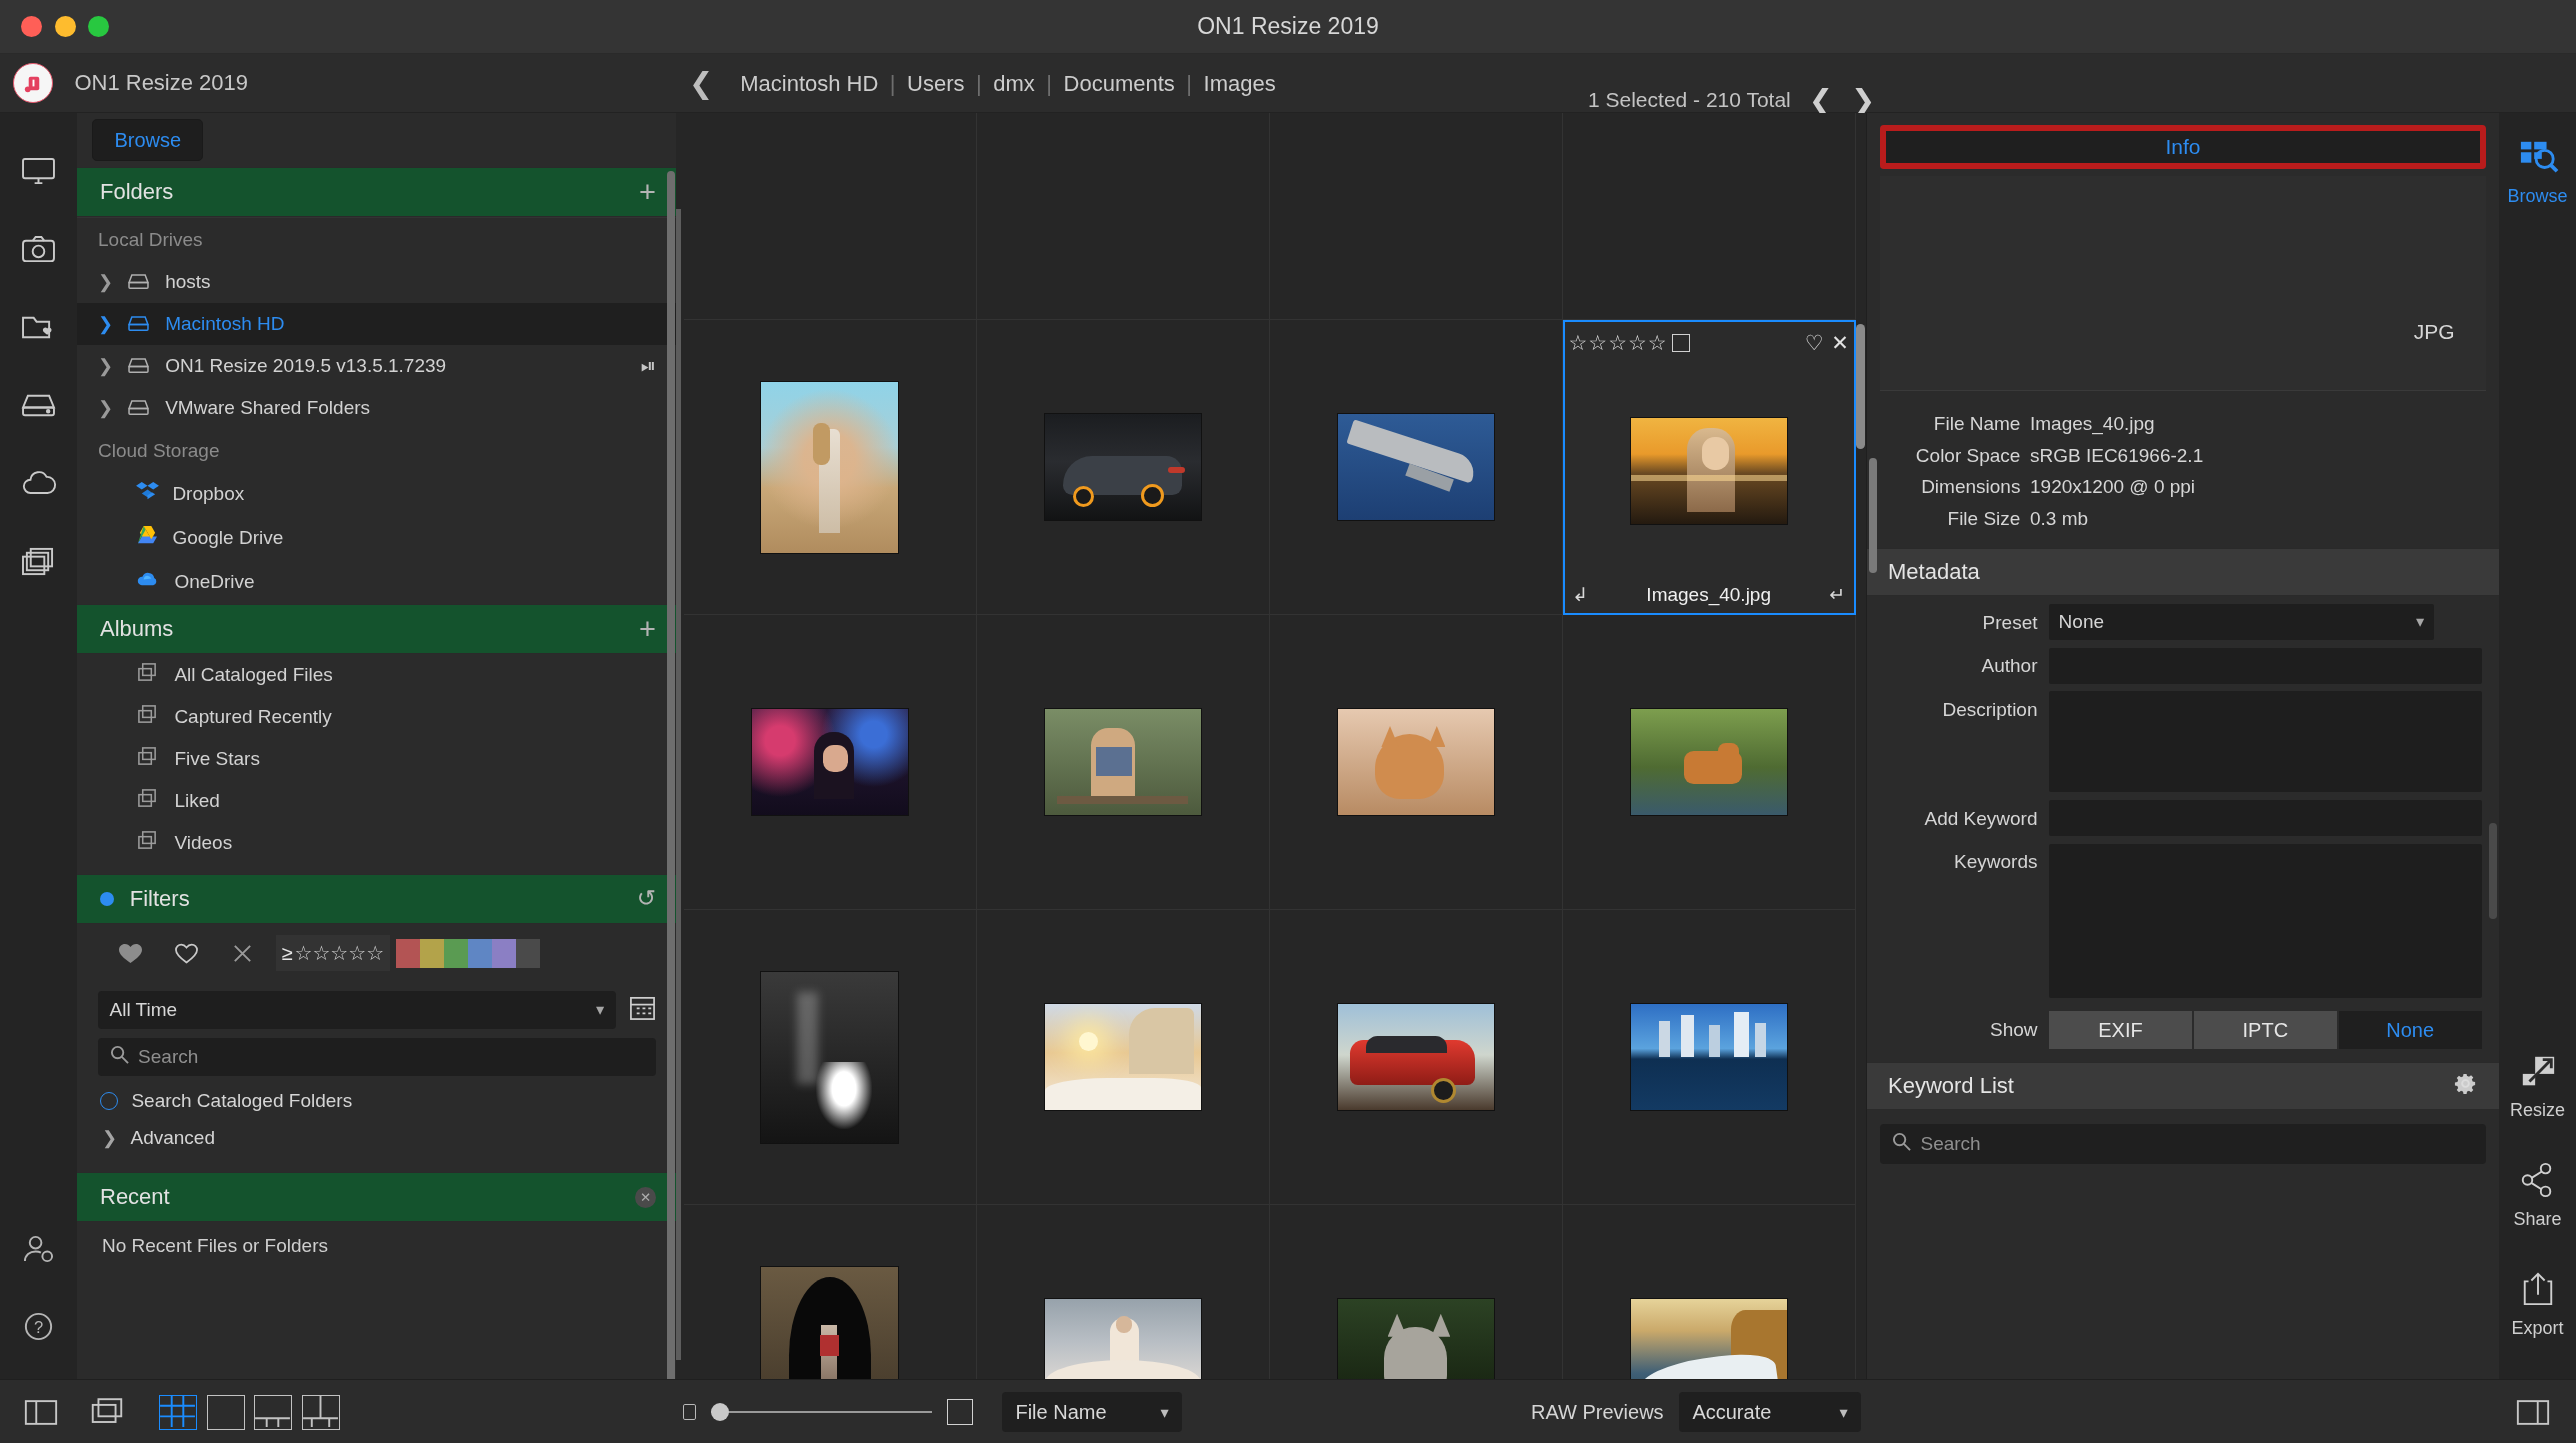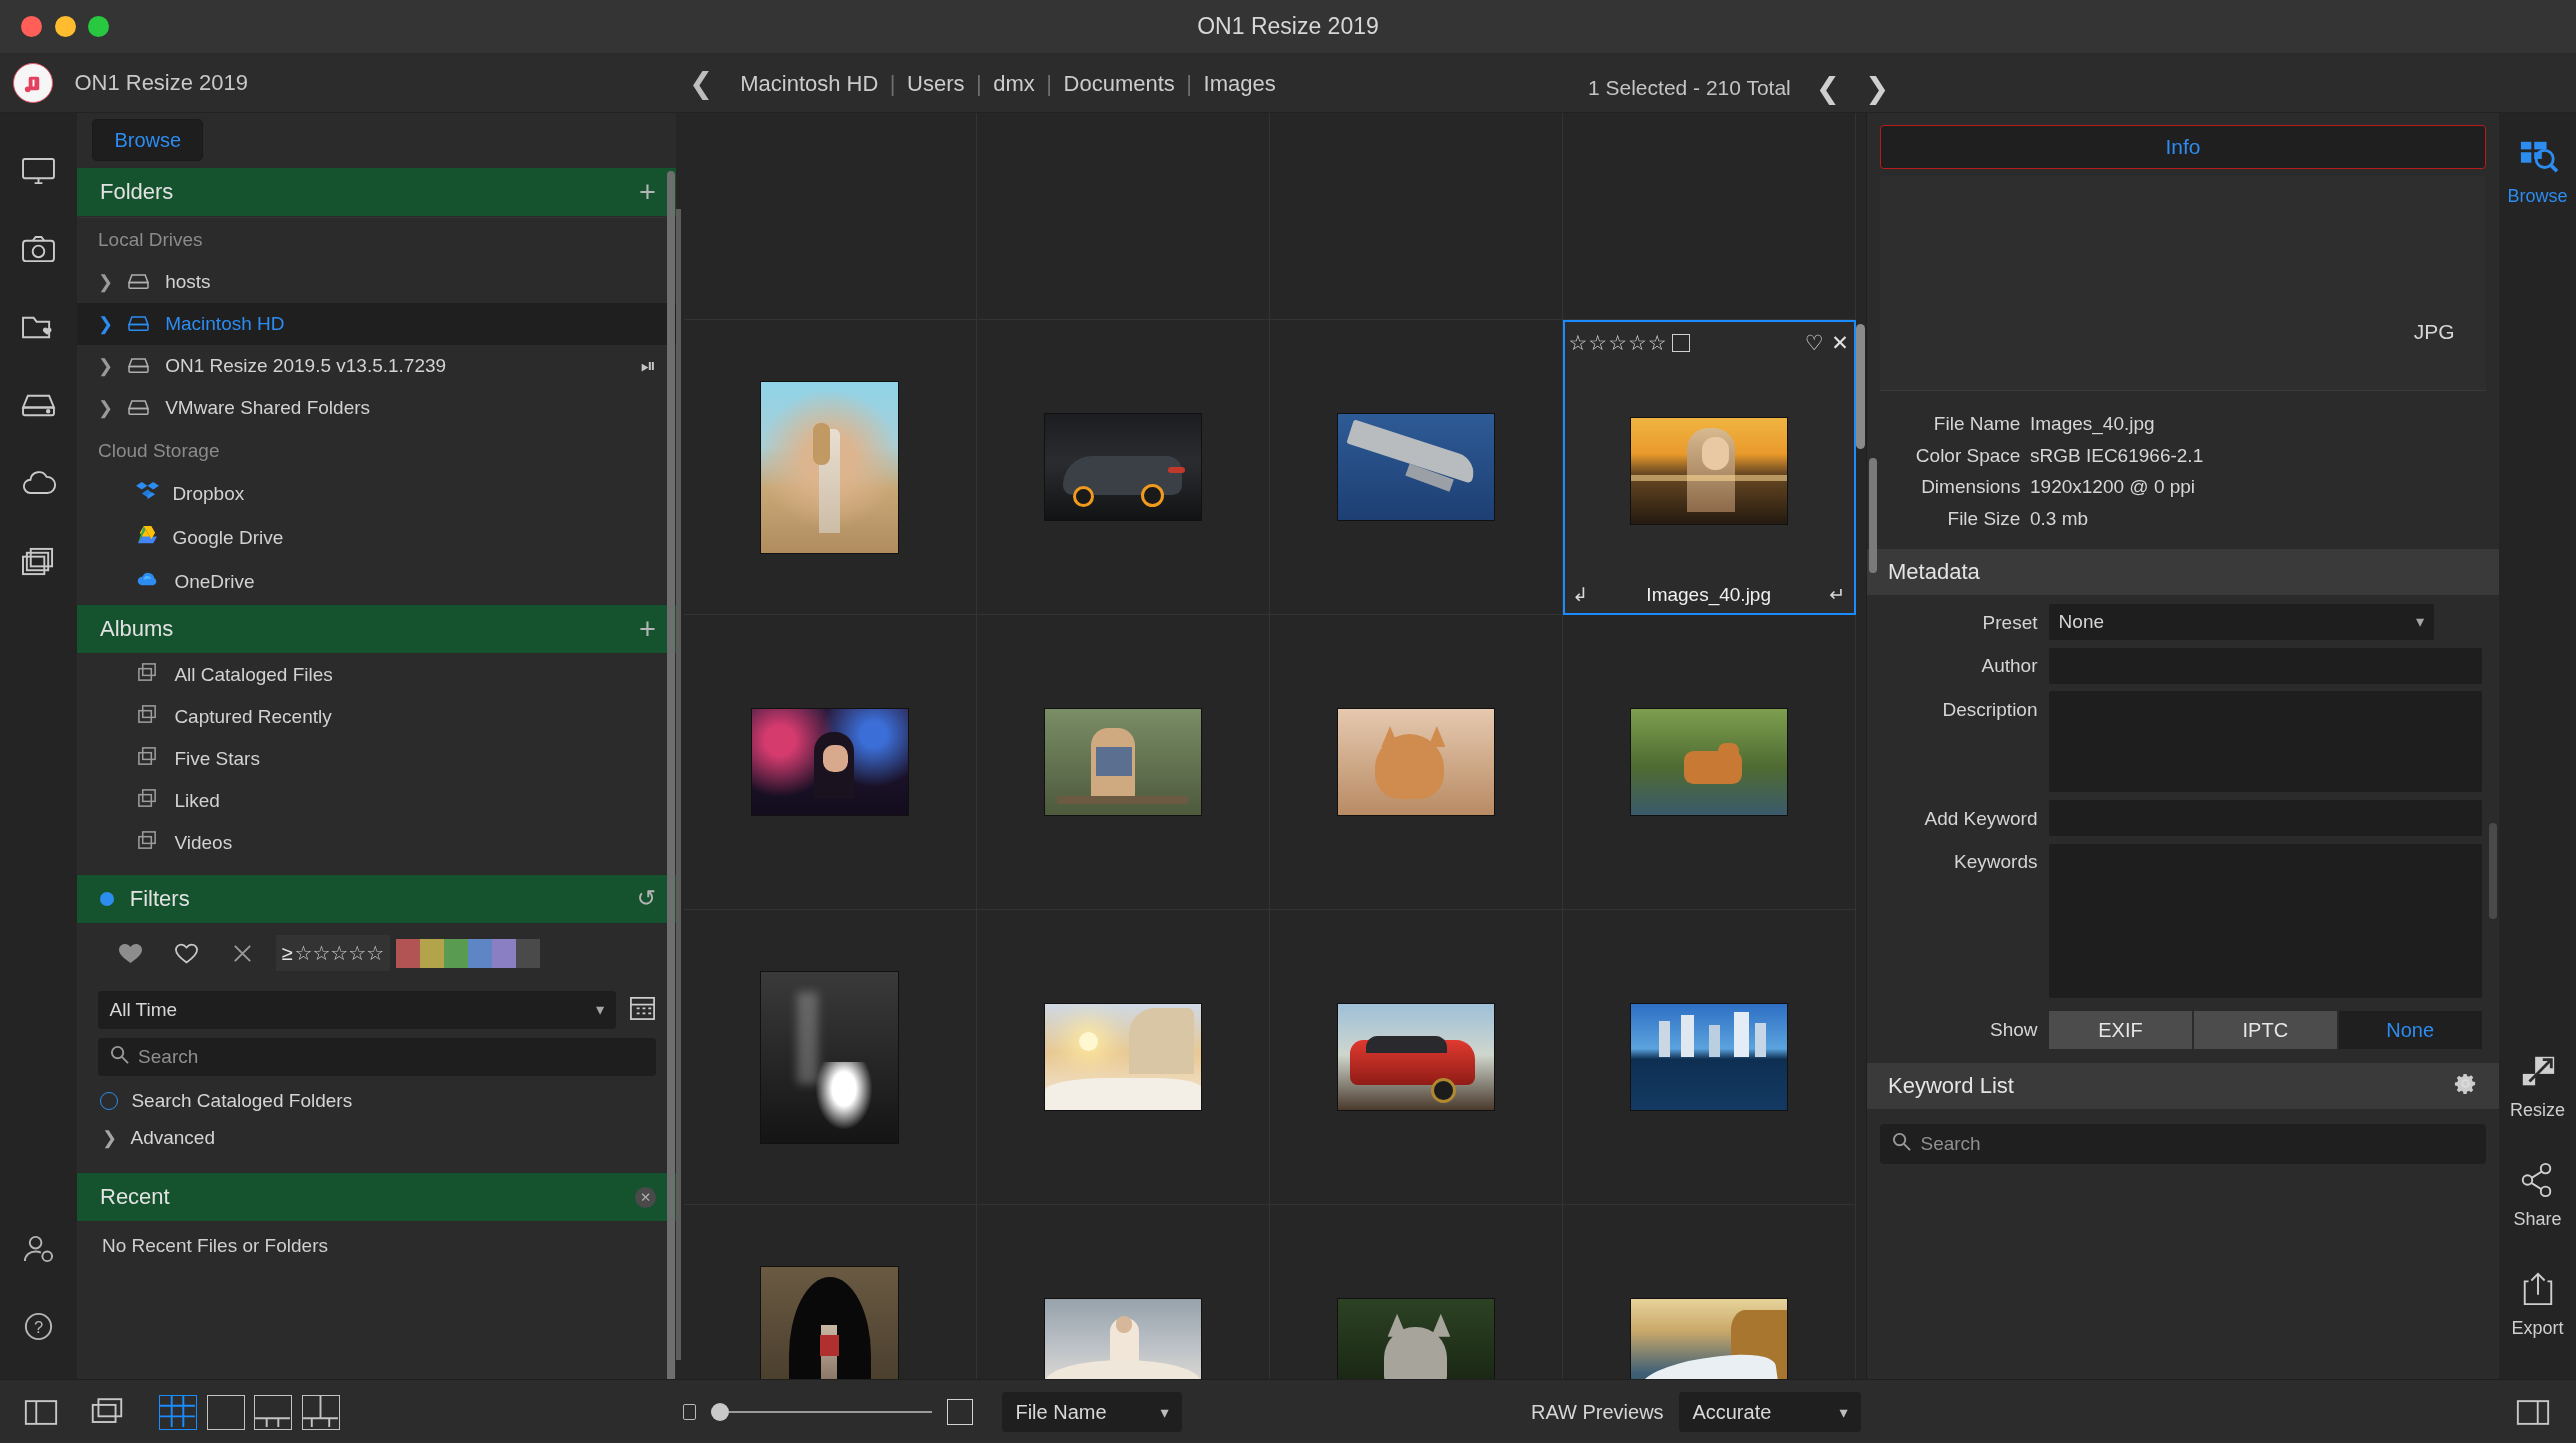--- a/index.html
+++ b/index.html
@@ -44,22 +44,22 @@
 
   .breadcrumb {
     position:absolute; left:689px; top:0; height:59px;
     display:flex; align-items:center; gap:0; font-size:22px; color:#c9c9c9;
   }
   .bc-back { font-size:29px; color:#bdbdbd; margin-right:15.4px; line-height:1; font-weight:300;}
   .bc-item { padding:0 11.5px; color:#cccccc; }
   .bc-sep { color:#6e6e6e; }
 
   .counter {
-    position:absolute; left:1588px; top:4px; height:59px;
-    display:flex; align-items:center; gap:25px; font-size:21px; color:#c4c4c4;
+    position:absolute; left:1588px; top:16px; height:59px;
+    display:flex; align-items:center; gap:18px; font-size:21px; color:#c4c4c4;
   }
   .counter .nav { font-size:29px; color:#cfcfcf; font-weight:300; }
 
   
   .rail-left {
     position:absolute; left:0; top:113px; width:77px; bottom:65px;
     background:#242424; display:flex; flex-direction:column; align-items:center;
     padding-top:38px; gap:38px;
   }
   .rail-left .spacer{flex:1;}
@@ -168,21 +168,21 @@
   .grid-left-thumb{ position:absolute; left:0; top:96px; width:4.8px; height:1151px; background:#5d5d5d;}
 
   
   .rightpanel {
     position:absolute; right:77px; top:113px; width:633px; bottom:65px;
     background:#2b2b2b; border-left:1px solid #1f1f1f;
   }
   .info-btn {
     margin:11.5px 13.4px 0 13.4px; height:44px; background:#1f1f1f; border-radius:3.8px;
     display:flex; align-items:center; justify-content:center; color:#2d8cf0; font-size:21px;
-    border:1px solid #b91c1c;
+    border:6px solid #b91c1c;
   }
   .preview-box { margin:7.7px 13.4px 0 13.4px; height:215px; background:#2e2e2e; position:relative; border-bottom:1px solid #3a3a3a;}
   .fmt { position:absolute; right:31px; bottom:46px; font-size:21px; color:#d6d6d6;}
   .info-lines { padding:17.3px 0 13.4px 0; }
   .iline { display:flex; font-size:19px; color:#d6d6d6; padding:4.8px 0; }
   .iline .k { width:163px; text-align:right; padding-right:9.6px; color:#d6d6d6;}
   .iline .v { color:#d6d6d6; }
 
   .md-head {
     height:48px; background:#3a3a3a; display:flex; align-items:center;

